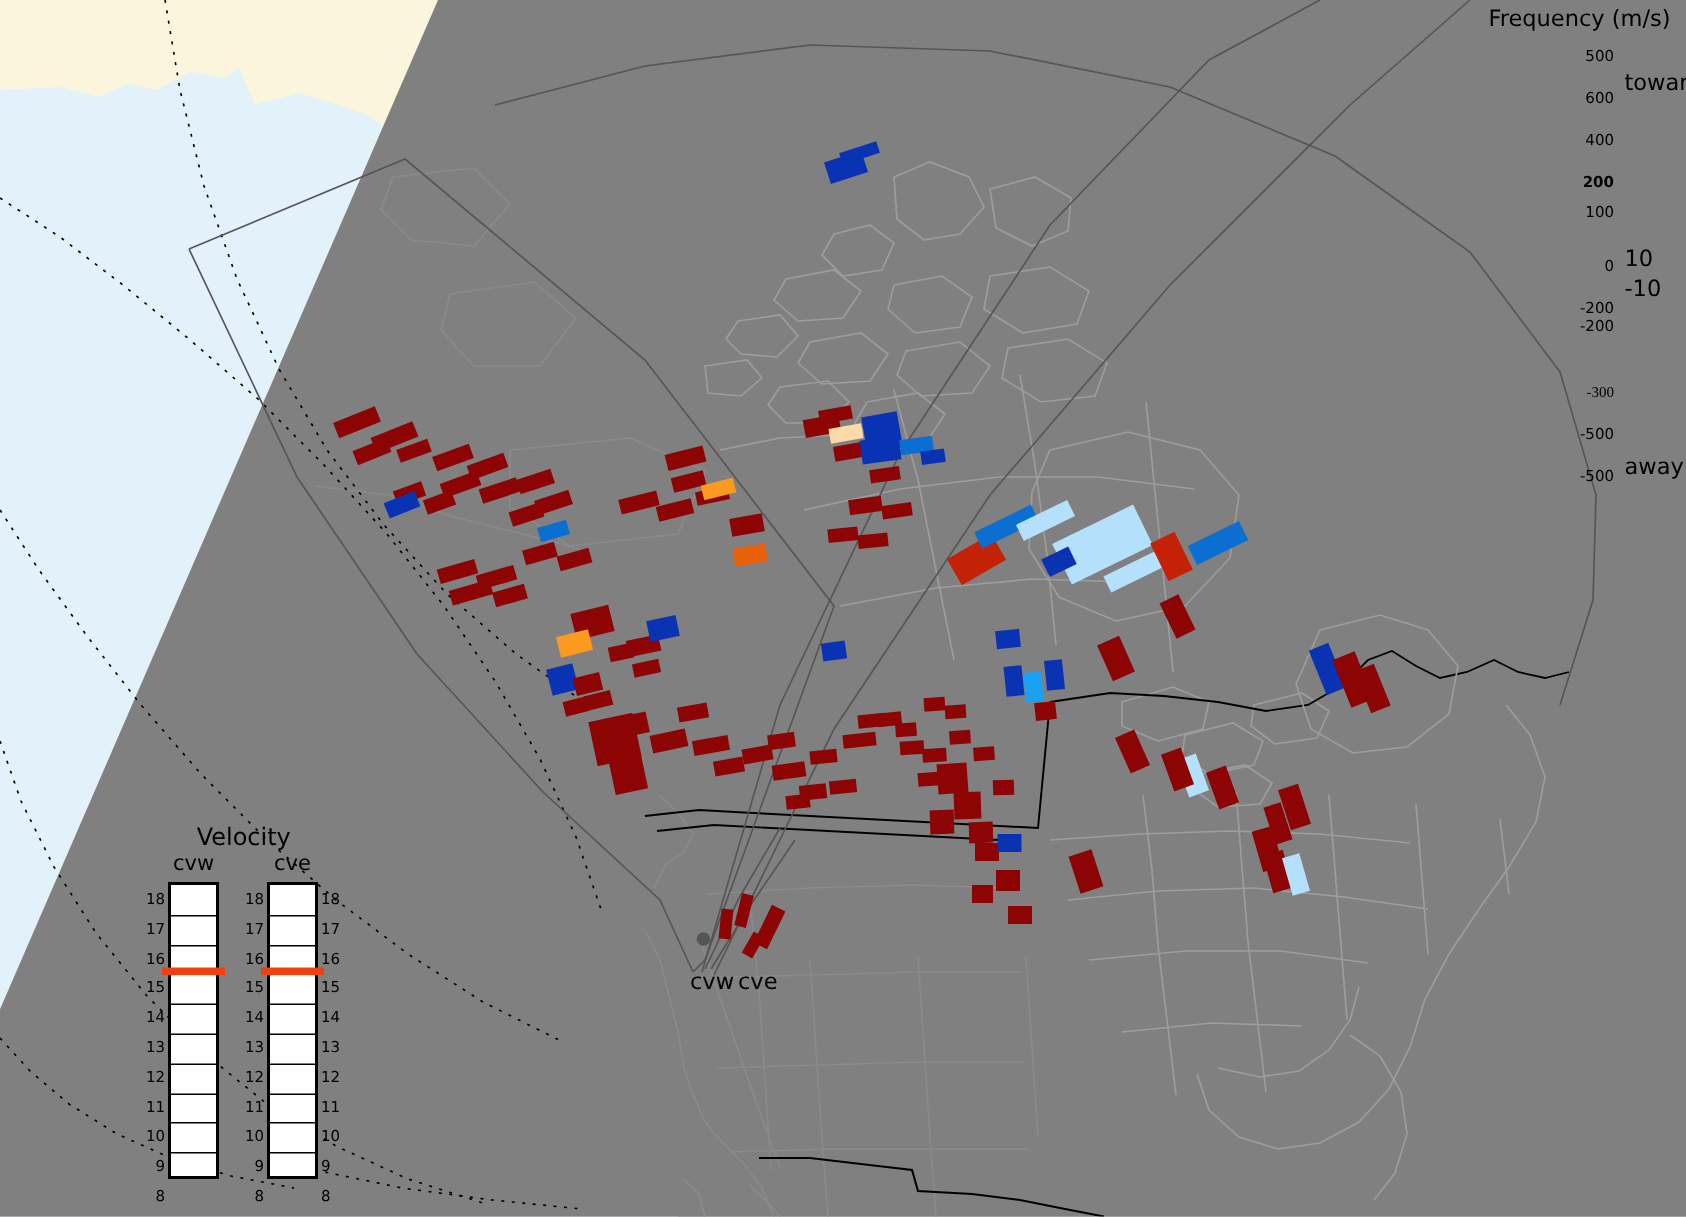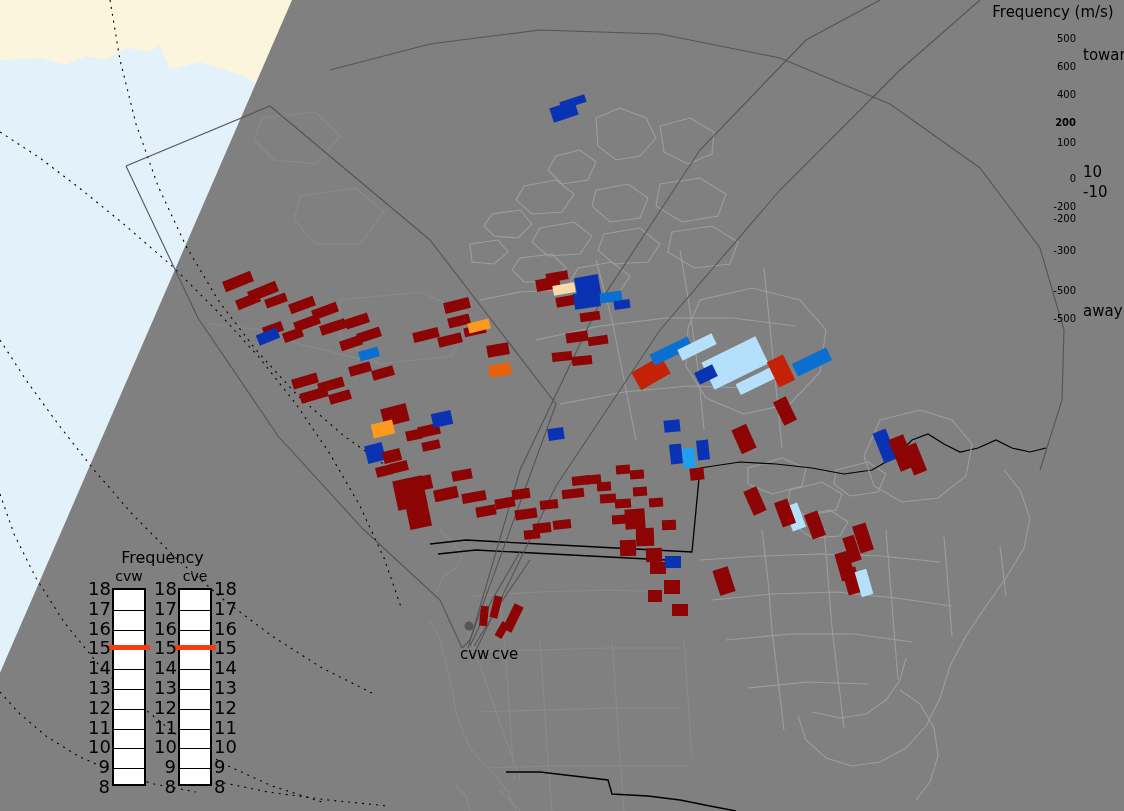--- a/index.html
+++ b/index.html
@@ -24,21 +24,21 @@
   .cbside{position:absolute;left:0;color:#000;font-size:15px;transform:translateY(-50%);white-space:nowrap;}
 
   
   #freq{position:absolute;left:90px;top:548px;width:145px;height:240px;}
   #freq .ftitle{position:absolute;left:0;top:0;width:145px;text-align:center;color:#000;font-size:16px;}
   #freq .fhead{position:absolute;color:#000;font-size:14px;text-align:center;width:56px;}
   #freq .fcol{position:absolute;top:40px;width:34px;height:198px;background:#fff;
               border:2px solid #000;box-sizing:border-box;}
   #freq .fcol i{position:absolute;left:0;width:100%;height:1px;background:#000;display:block;}
   #freq .fmark{position:absolute;height:5px;background:#f04010;}
-  #freq .flab{position:absolute;color:#000;font-size:18px;transform:translateY(-50%);white-space:nowrap;}
+  #freq .flab{position:absolute;color:#000;font-size:10px;transform:translateY(-50%);white-space:nowrap;margin-top:12px;}
   #freq .flab.l{text-align:right;width:22px;}
   #freq .flab.r{text-align:left;width:22px;}
 
   
   .sitelab{position:absolute;color:#000;font-size:15px;white-space:nowrap;}
 </style>
 </head>
 <body>
 
 <div id="stage">
@@ -378,34 +378,34 @@
 
     <div id="cbarticks">
         <div class="cbtick" style="top: 38px; right: 48px;">500</div>
         <div class="cbtick" style="top: 66px; right: 48px;">600</div>
         <div class="cbtick" style="top: 94px; right: 48px;">400</div>
         <div class="cbtick" style="top: 122px; right: 48px; font-weight: bold;">200</div>
         <div class="cbtick" style="top: 142px; right: 48px;">100</div>
         <div class="cbtick" style="top: 178px; right: 48px;">0</div>
         <div class="cbtick" style="top: 206px; right: 48px;">-200</div>
         <div class="cbtick" style="top: 218px; right: 48px;">-200</div>
-        <div class="cbtick" style="top: 250px; right: 48px;">-300</div>
+        <div class="cbtick" style="top: 262px; right: 48px; font-family: Liberation Serif, serif;">-300</div>
         <div class="cbtick" style="top: 290px; right: 48px;">-500</div>
         <div class="cbtick" style="top: 318px; right: 48px;">-500</div>
       </div>
     <div id="cbarsides">
         <div class="cbside" style="left: 106px; top: 55px;">toward</div>
         <div class="cbside" style="left: 106px; top: 172px;">10</div>
         <div class="cbside" style="left: 106px; top: 192px;">-10</div>
         <div class="cbside" style="left: 106px; top: 311px;">away</div>
       </div>
   </div>
 
   <div id="freq">
-    <div class="ftitle">Frequency</div>
+    <div class="ftitle">Velocity</div>
     <div id="freqbody">
         <div class="fhead" style="left: 11px; top: 20px;">cvw</div>
         <div class="fcol" style="left: 22px;">
           <i style="top: 19.8px;"></i>
           <i style="top: 39.6px;"></i>
           <i style="top: 59.4px;"></i>
           <i style="top: 79.2px;"></i>
           <i style="top: 99px;"></i>
           <i style="top: 118.8px;"></i>
           <i style="top: 138.6px;"></i>

